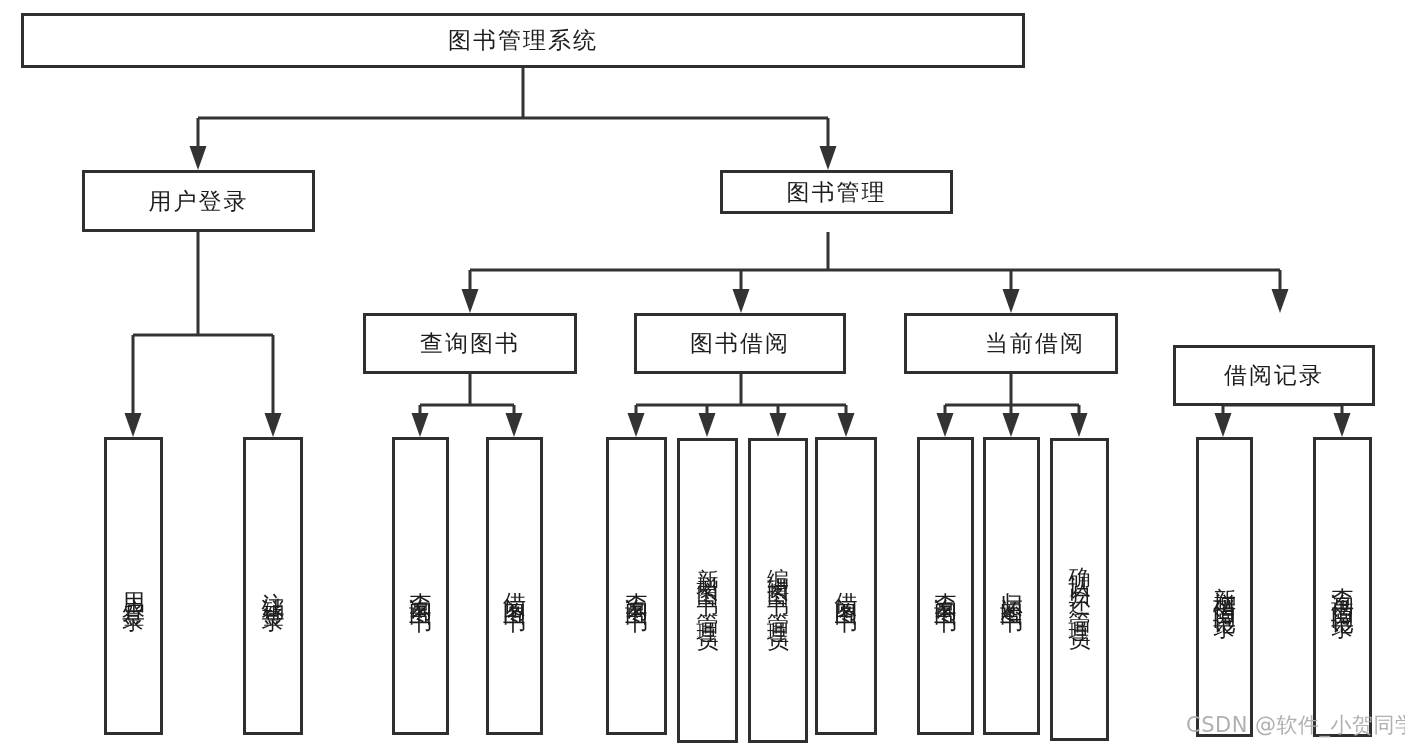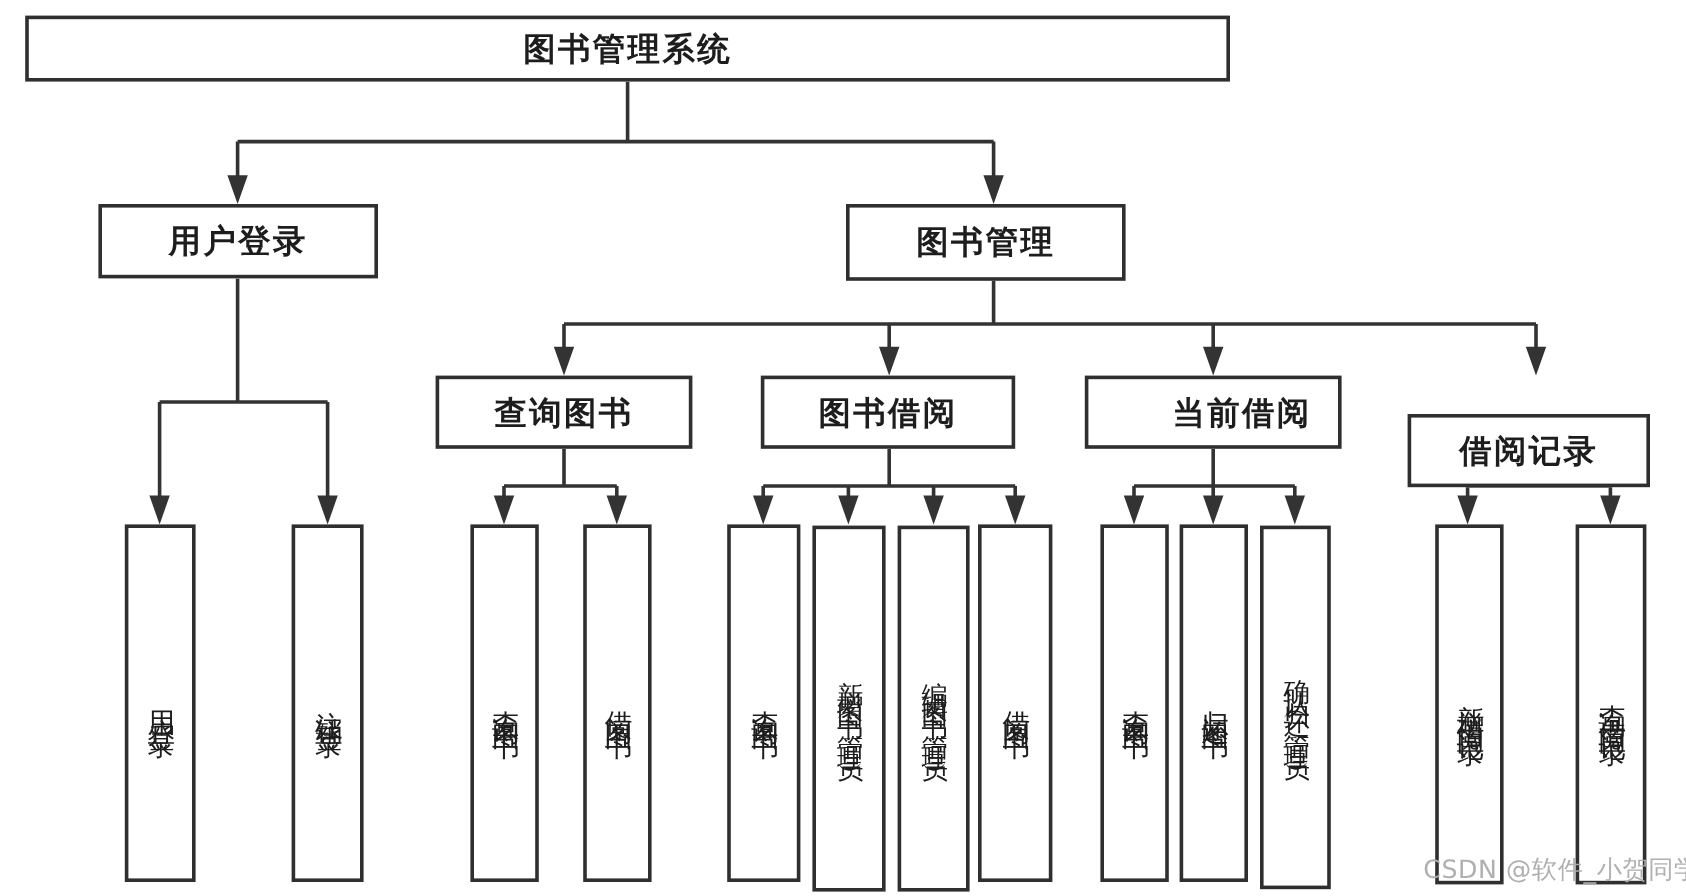--- a/index.html
+++ b/index.html
@@ -21,25 +21,24 @@
     position: absolute;
     box-sizing: border-box;
     border: 3px solid #2f2f2f;
     background: #ffffff;
     display: flex;
     align-items: center;
     justify-content: center;
     z-index: 1;
   }
   .hlabel {
-    font-size: 27px;
+    font-size: 23px;
     letter-spacing: 2px;
     color: #1d1d1d;
     white-space: nowrap;
-    font-weight: bold;
   }
   .vlabel {
     writing-mode: vertical-rl;
     text-orientation: mixed;
     font-size: 23px;
     letter-spacing: 6px;
     color: #1d1d1d;
     line-height: 1;
   }
   .vlabel-long {
@@ -107,21 +106,21 @@
     </g>
   </svg>
 
   <div class="node" style="left:21px; top:13px; width:1004px; height:55px;">
     <span class="hlabel">图书管理系统</span>
   </div>
 
   <div class="node" style="left:82px; top:170px; width:233px; height:62px;">
     <span class="hlabel">用户登录</span>
   </div>
-  <div class="node" style="left:705px; top:170px; width:233px; height:64px;">
+  <div class="node" style="left:720px; top:170px; width:233px; height:44px;">
     <span class="hlabel">图书管理</span>
   </div>
 
   <div class="node" style="left:363px; top:313px; width:214px; height:61px;">
     <span class="hlabel">查询图书</span>
   </div>
   <div class="node" style="left:634px; top:313px; width:212px; height:61px;">
     <span class="hlabel">图书借阅</span>
   </div>
   <div class="node" style="left:904px; top:313px; width:214px; height:61px;padding-left:48px;">

